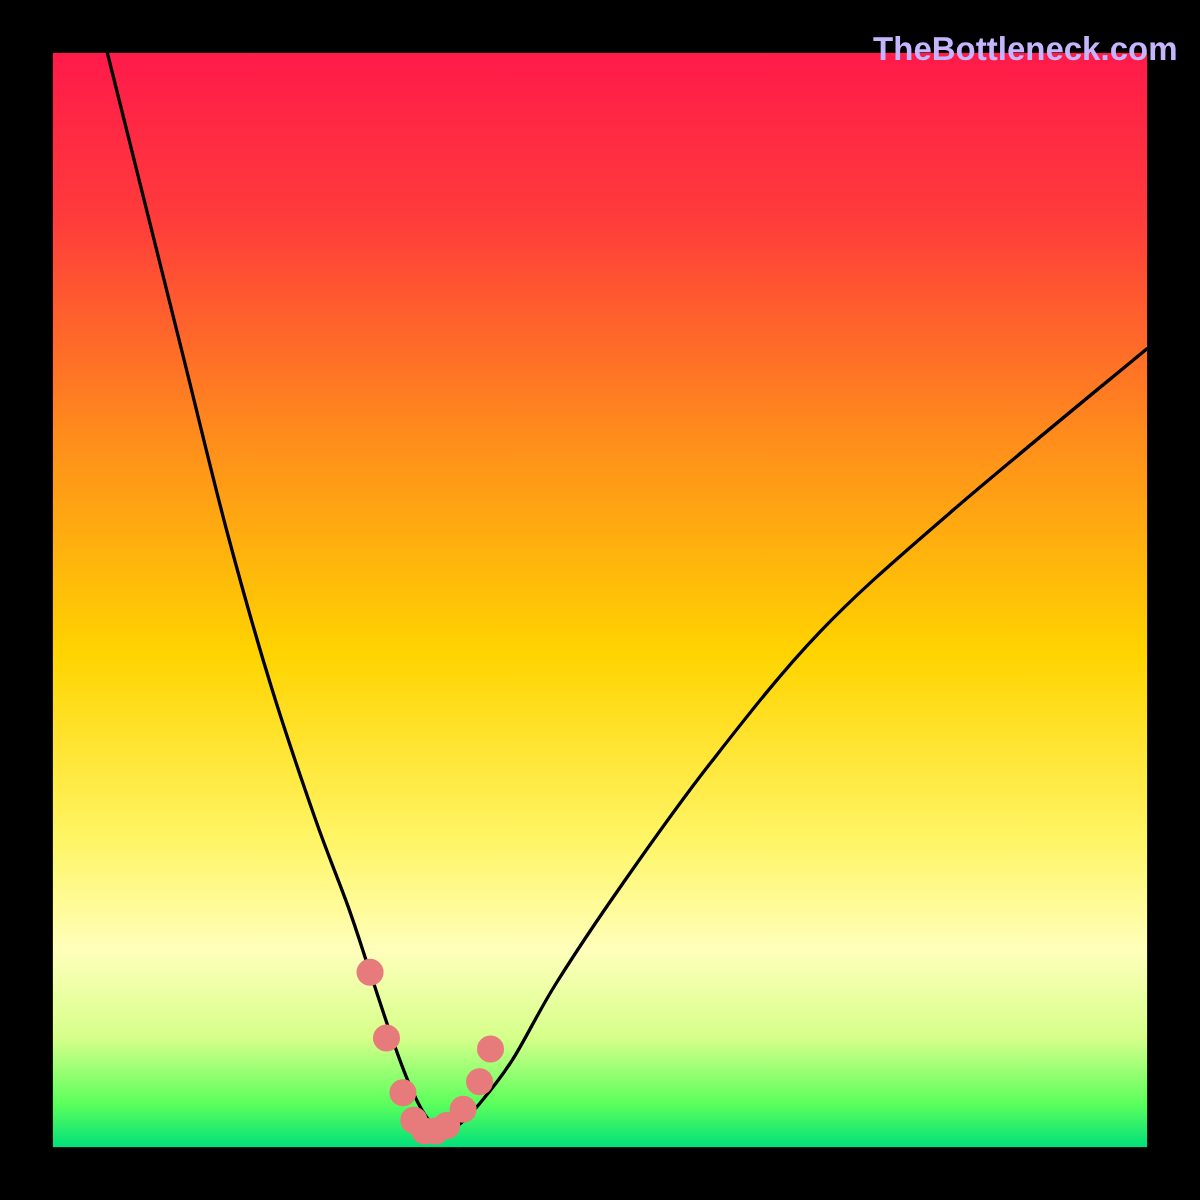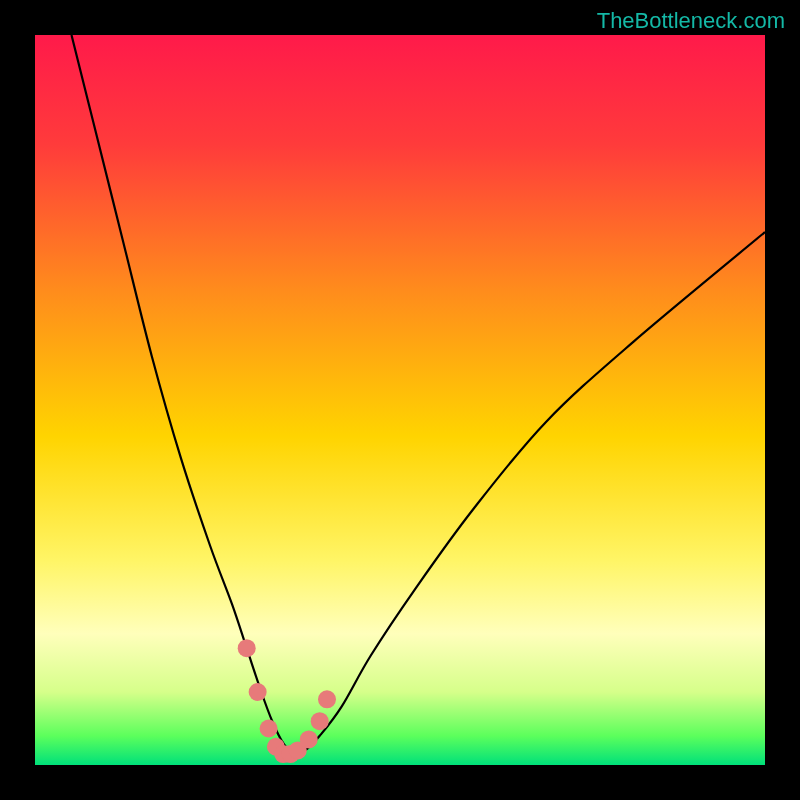--- a/index.html
+++ b/index.html
@@ -11,25 +11,25 @@
     position: relative;
     font-family: Arial, sans-serif;
   }
   .container {
     position: relative;
     width: 800px;
     height: 800px;
   }
   .watermark {
     position: absolute;
-    top: 8px;
+    top: 20px;
     right: 15px;
-    color: #14b8a6;
+    color: #c4b5fd;
     font-size: 22px;
-    font-weight: 400;
+    font-weight: 700;
     z-index: 10;
   }
   .plot-area {
     position: absolute;
     left: 35px;
     top: 35px;
     width: 730px;
     height: 730px;
     overflow: hidden;
   }

